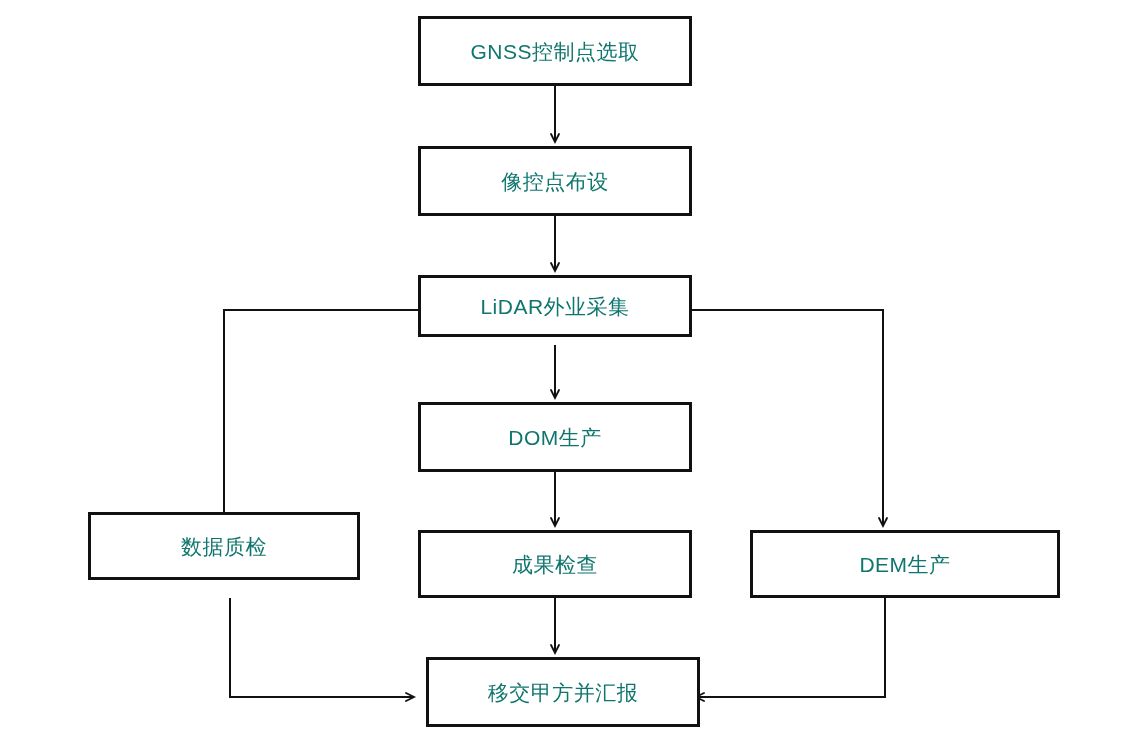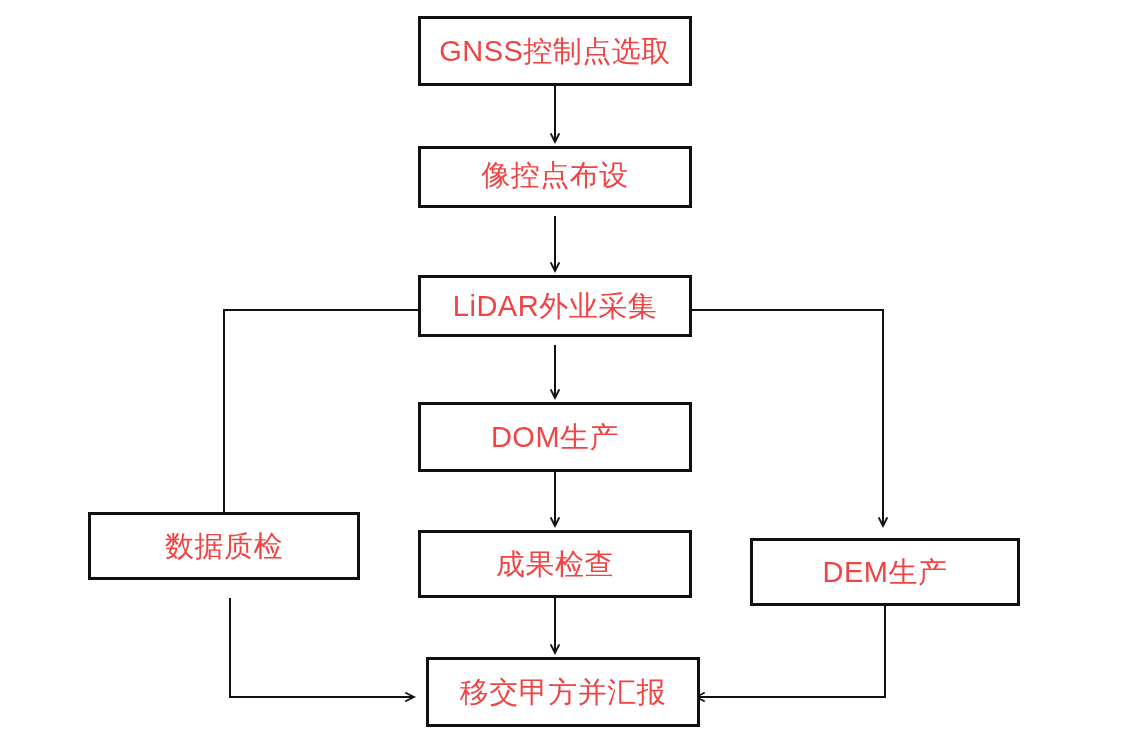--- a/index.html
+++ b/index.html
@@ -26,23 +26,23 @@
   .node {
     position: absolute;
     box-sizing: border-box;
     background: #ffffff;
     border: 3px solid #111111;
     display: flex;
     align-items: center;
     justify-content: center;
   }
   .node-label {
-    font-size: 29px;
+    font-size: 21px;
     line-height: 1;
-    color: #ef4444;
+    color: #0f766e;
     letter-spacing: 0.5px;
     white-space: nowrap;
     font-weight: 400;
   }
 </style>
 </head>
 <body>
 
 <div id="canvas">
 
@@ -69,41 +69,41 @@
 
     <path d="M 230 598 L 230 697 L 414 697" fill="none" stroke="#111111" stroke-width="2" marker-end="url(#arrow)"></path>
 
     <path d="M 885 598 L 885 697 L 696 697" fill="none" stroke="#111111" stroke-width="2" marker-end="url(#arrow)"></path>
   </svg>
 
   <div class="node" style="left:418px; top:16px; width:274px; height:70px;">
     <span class="node-label">GNSS控制点选取</span>
   </div>
 
-  <div class="node" style="left:418px; top:146px; width:274px; height:62px;font-family:Liberation Mono, monospace;">
+  <div class="node" style="left:418px; top:146px; width:274px; height:70px;">
     <span class="node-label">像控点布设</span>
   </div>
 
   <div class="node" style="left:418px; top:275px; width:274px; height:62px;">
     <span class="node-label">LiDAR外业采集</span>
   </div>
 
   <div class="node" style="left:418px; top:402px; width:274px; height:70px;">
     <span class="node-label">DOM生产</span>
   </div>
 
   <div class="node" style="left:88px; top:512px; width:272px; height:68px;align-items:center;">
     <span class="node-label">数据质检</span>
   </div>
 
   <div class="node" style="left:418px; top:530px; width:274px; height:68px;justify-content:center;">
     <span class="node-label">成果检查</span>
   </div>
 
-  <div class="node" style="left:750px; top:530px; width:270px; height:68px;margin-top:8px;">
+  <div class="node" style="left:750px; top:530px; width:310px; height:68px;">
     <span class="node-label">DEM生产</span>
   </div>
 
   <div class="node" style="left:418px; top:657px; width:274px; height:70px;margin-left:8px;">
     <span class="node-label">移交甲方并汇报</span>
   </div>
 
 </div>
 
 </body></html>

